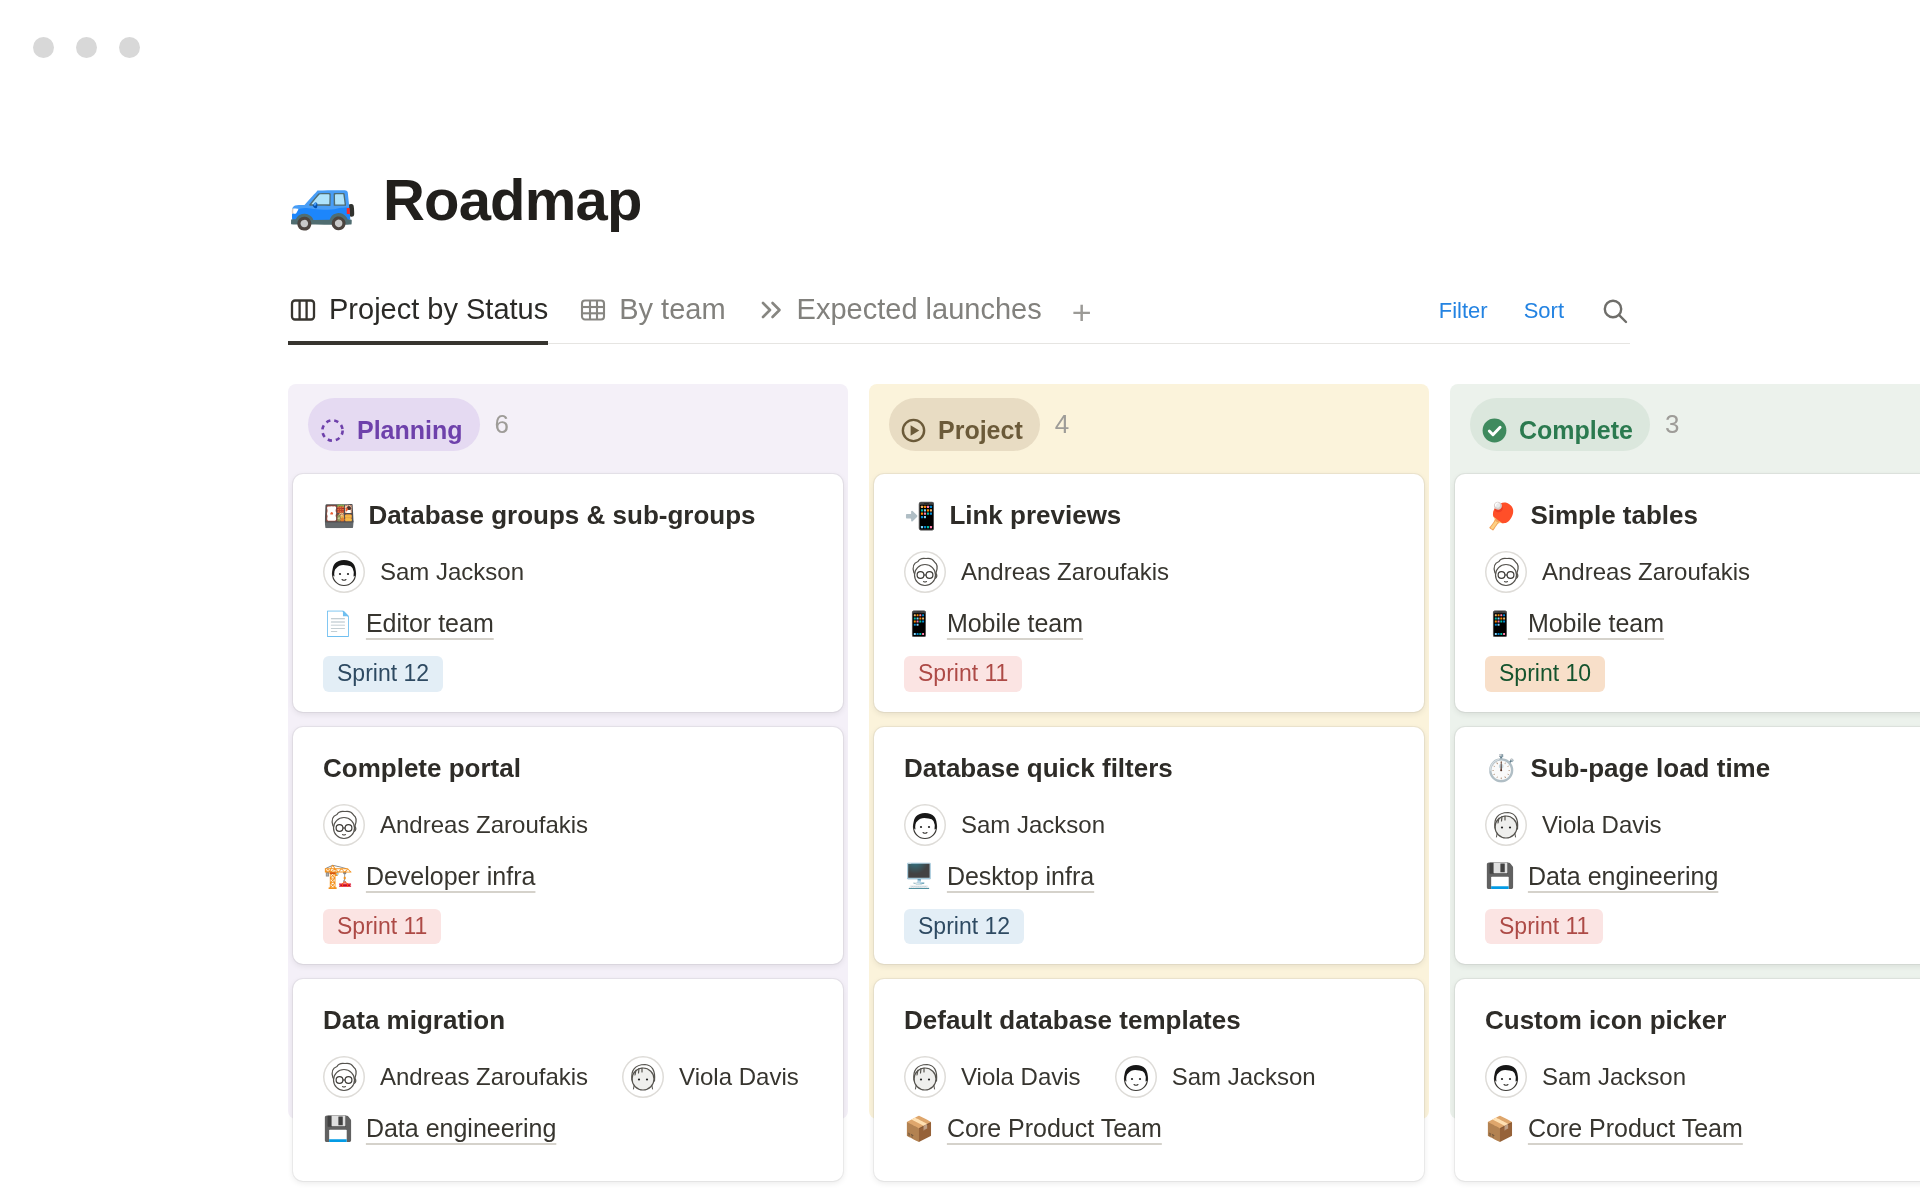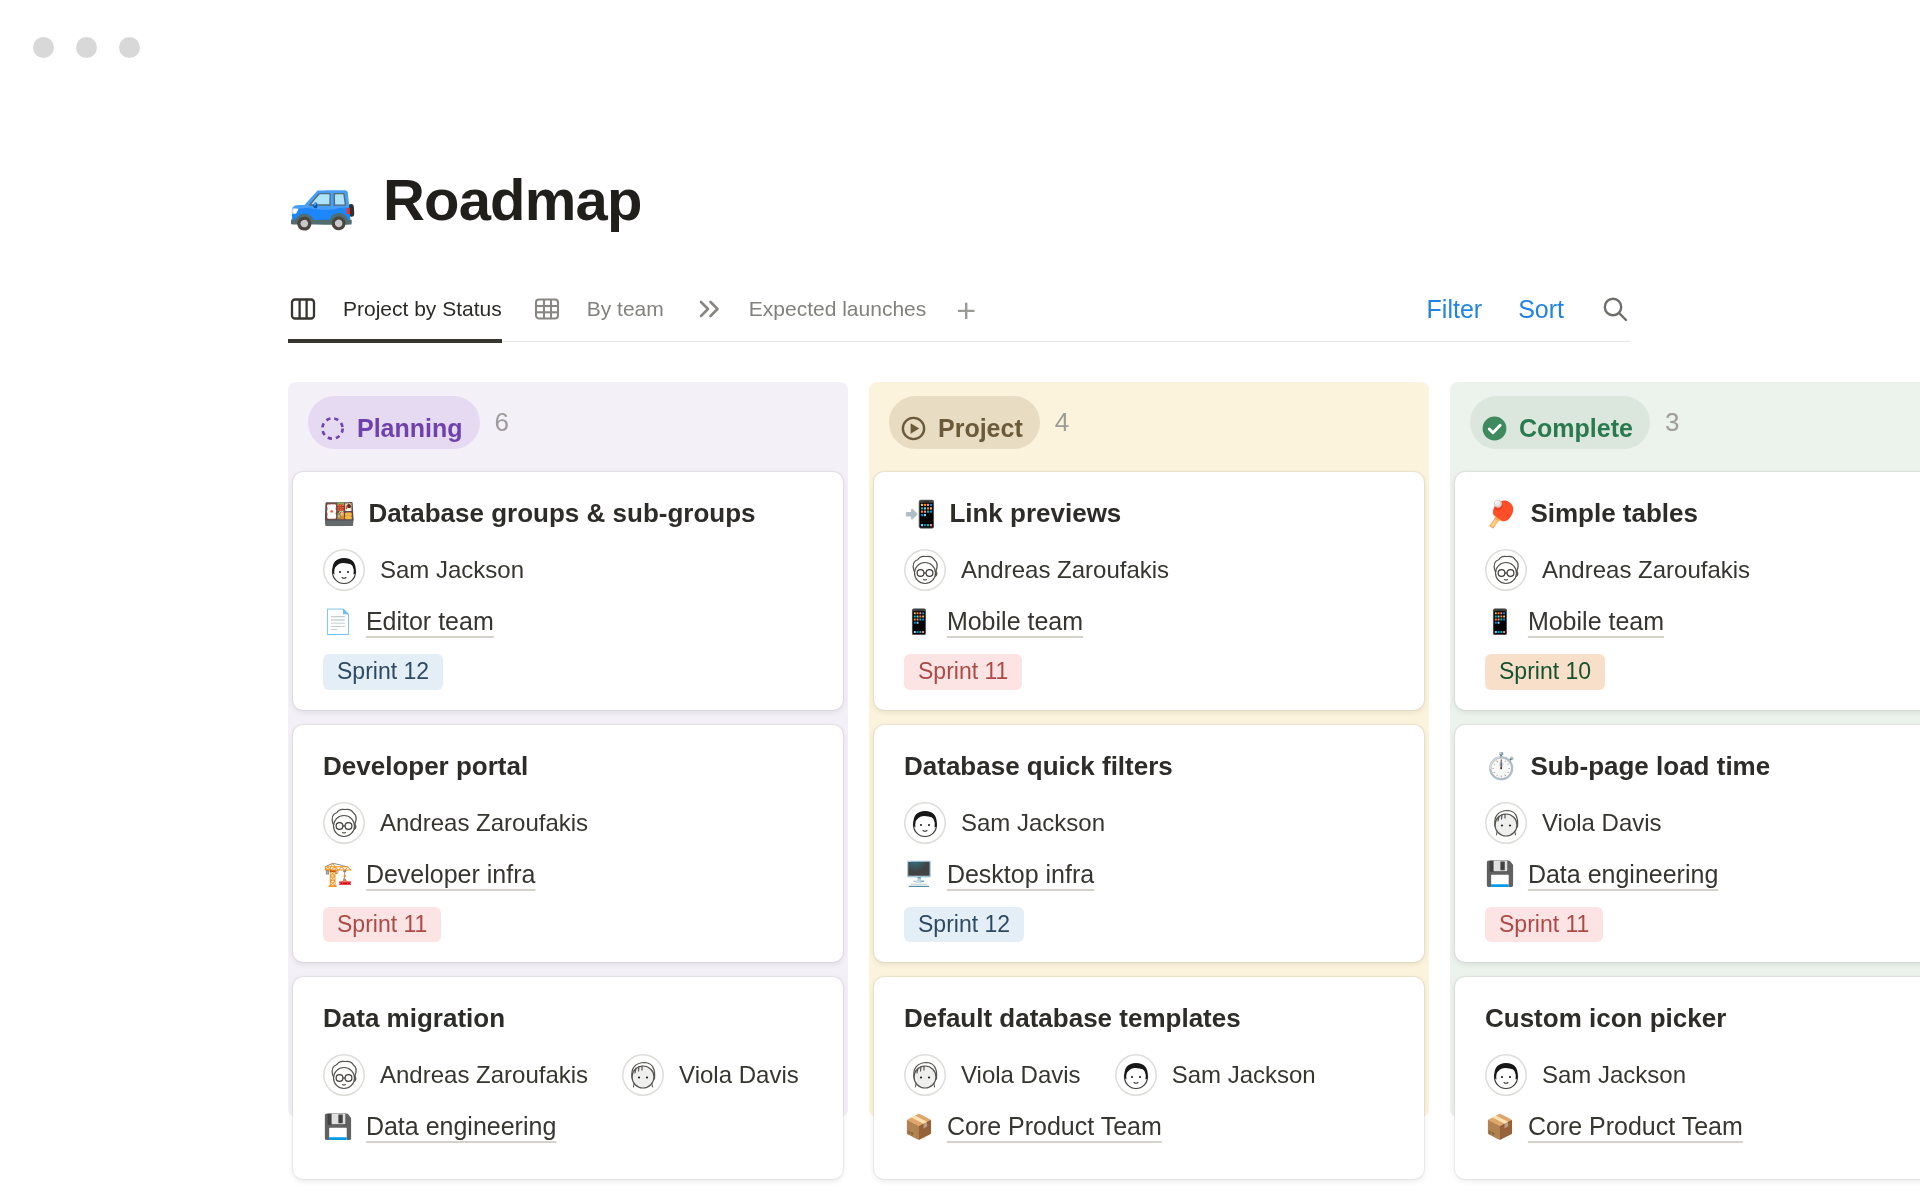--- a/index.html
+++ b/index.html
@@ -14,29 +14,29 @@
   .content { padding-left:288px; }
   .page-title { margin-top:166px; display:flex; align-items:flex-end; gap:26px;
     font-size:58px; font-weight:700; color:#211f1c; letter-spacing:-0.8px; line-height:1.15; }
   .page-title .title-emoji { font-size:56px; line-height:1.2;
     font-family:"DejaVu Sans",sans-serif; }
 
   
   .tabbar { margin-top:60px; width:1342px; display:flex; align-items:flex-end;
     border-bottom:1px solid #e6e5e2; }
   .tabs { display:flex; align-items:flex-end; gap:30px; }
-  .tab { display:flex; align-items:center; gap:25px; font-size:21px; color:#82817d;
+  .tab { display:flex; align-items:center; gap:11px; font-size:29px; color:#82817d;
     padding-bottom:17px; cursor:default; white-space:nowrap; }
   .tab svg { width:30px; height:30px; color:#878681; }
   .tab.active { color:#2b2a27; border-bottom:4px solid #37352f; margin-bottom:-2px;
     padding-bottom:15px; }
   .tab.active svg { color:#37352f; }
   .add-view { font-size:34px; color:#9b9a96; padding-bottom:14px; margin-left:30px; line-height:1; }
   .view-controls { margin-left:auto; display:flex; align-items:center; gap:36px; padding-bottom:17px; }
-  .view-controls .ctl { font-size:25px; }
+  .view-controls .ctl { font-size:22px; }
   .search-btn svg { width:30px; height:30px; color:#6f6e6a; display:block; }
 
   
   .board { margin-left:288px; margin-top:40px; display:flex; gap:21px; height:735px; }
   .column { width:560px; flex:0 0 560px; border-radius:8px; padding:12px 5px 5px 5px; }
   .column-header { display:flex; align-items:center; gap:15px; margin:2px 0 23px 15px; }
   .status-pill { display:inline-flex; align-items:center; gap:10px; border-radius:999px;
     padding:18px 17px 6px 10px; font-size:25px; font-weight:700; }
   .status-pill svg { width:29px; height:29px; display:block; }
   .col-count { font-size:26px; color:#9e9c98; }
@@ -147,21 +147,21 @@
          <span>Sam Jackson</span>
        </span>
         </div>
        <div class="team-row">
          <span class="team-emoji">📄</span>
          <span class="team-link">Editor team</span>
        </div>
        <span class="sprint-tag" style="background:#e3eef6;color:#2e4a62">Sprint 12</span></div>
       <div class="card"><div class="card-title">
 
-         <span>Developer portal</span>
+         <span>Complete portal</span>
        </div>
        <div class="person-row">
           <span class="person">
          <span class="avatar">
               <svg viewBox="0 0 42 42">
                 <path d="M10 22 Q7 13 14 10.5 Q16 6.5 22 7.5 Q28 6.5 30.5 11 Q35 14 32 22 Q34 26 31 27.5" fill="#fff" stroke="#55534e" stroke-width="1.2" stroke-linecap="round"></path>
                 <circle cx="21" cy="24" r="10.5" fill="#fff" stroke="#55534e" stroke-width="1.2"></circle>
                 <circle cx="16.5" cy="24" r="3.4" fill="none" stroke="#3c3a36" stroke-width="1.2"></circle>
                 <circle cx="25.5" cy="24" r="3.4" fill="none" stroke="#3c3a36" stroke-width="1.2"></circle>
                 <line x1="19.9" y1="24" x2="22.1" y2="24" stroke="#3c3a36" stroke-width="1.2"></line>

